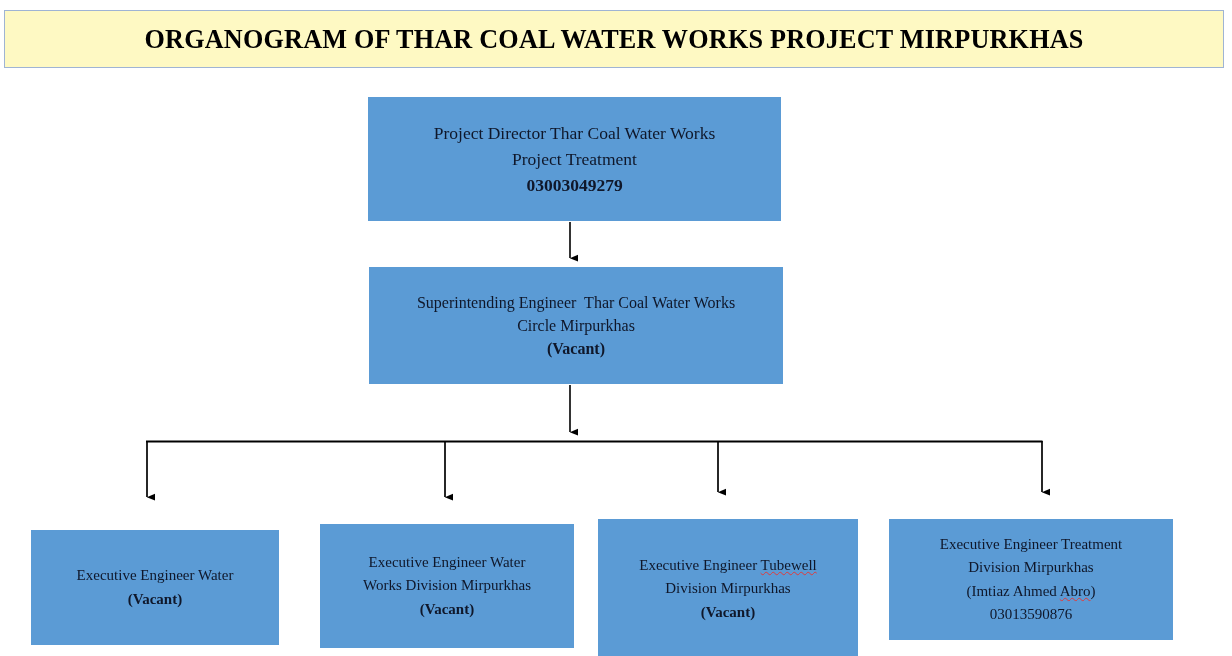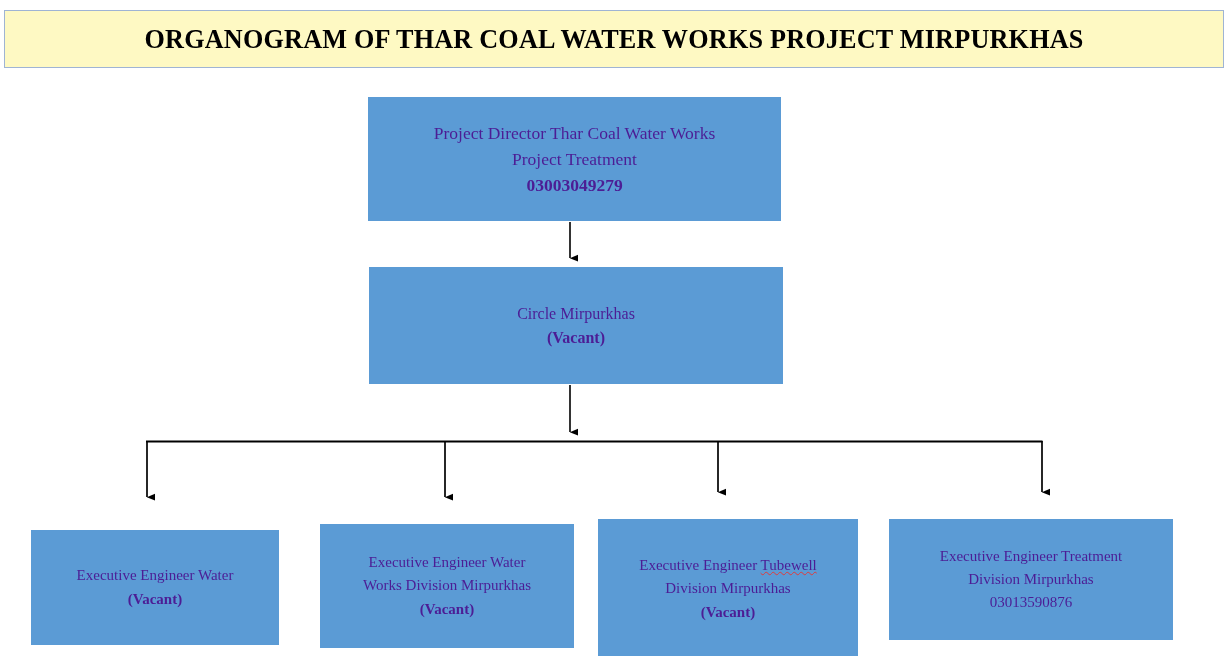--- a/index.html
+++ b/index.html
@@ -42,21 +42,21 @@
 
   
   .node {
     position: absolute;
     background: #5b9bd5;
     box-sizing: border-box;
     display: flex;
     flex-direction: column;
     align-items: center;
     justify-content: center;
-    color: #4c1d95;
+    color: #0f172a;
     text-align: center;
     padding: 2px 6px;
   }
   .node .line {
     display: block;
     width: 100%;
     line-height: 1.17;
     white-space: pre;
   }
   .node .line.bold { font-weight: bold; }
@@ -140,20 +140,21 @@
   <line x1="1042" y1="441" x2="1042" y2="492" stroke="#000000" stroke-width="1.7" marker-end="url(#arrowhead)"></line>
 </svg>
 
 <div class="node" id="node-director">
   <span class="line">Project Director Thar Coal Water Works</span>
   <span class="line">Project Treatment</span>
   <span class="line bold">03003049279</span>
 </div>
 
 <div class="node" id="node-se">
+  <span class="line">Superintending Engineer  Thar Coal Water Works</span>
   <span class="line">Circle Mirpurkhas</span>
   <span class="line bold">(Vacant)</span>
 </div>
 
 <div class="node" id="node-xen-water-carrier">
   <span class="line">Executive Engineer Water</span>
   <span class="line bold">(Vacant)</span>
 </div>
 
 <div class="node" id="node-xen-water-works">
@@ -164,14 +165,15 @@
 
 <div class="node" id="node-xen-tubewell">
   <span class="line"><span>Executive Engineer </span><span class="squiggle">Tubewell</span></span>
   <span class="line">Division Mirpurkhas</span>
   <span class="line bold">(Vacant)</span>
 </div>
 
 <div class="node" id="node-xen-treatment">
   <span class="line">Executive Engineer Treatment</span>
   <span class="line">Division Mirpurkhas</span>
+  <span class="line"><span>(Imtiaz Ahmed </span><span class="squiggle">Abro</span><span>)</span></span>
   <span class="line">03013590876</span>
 </div>
 
 </body></html>

